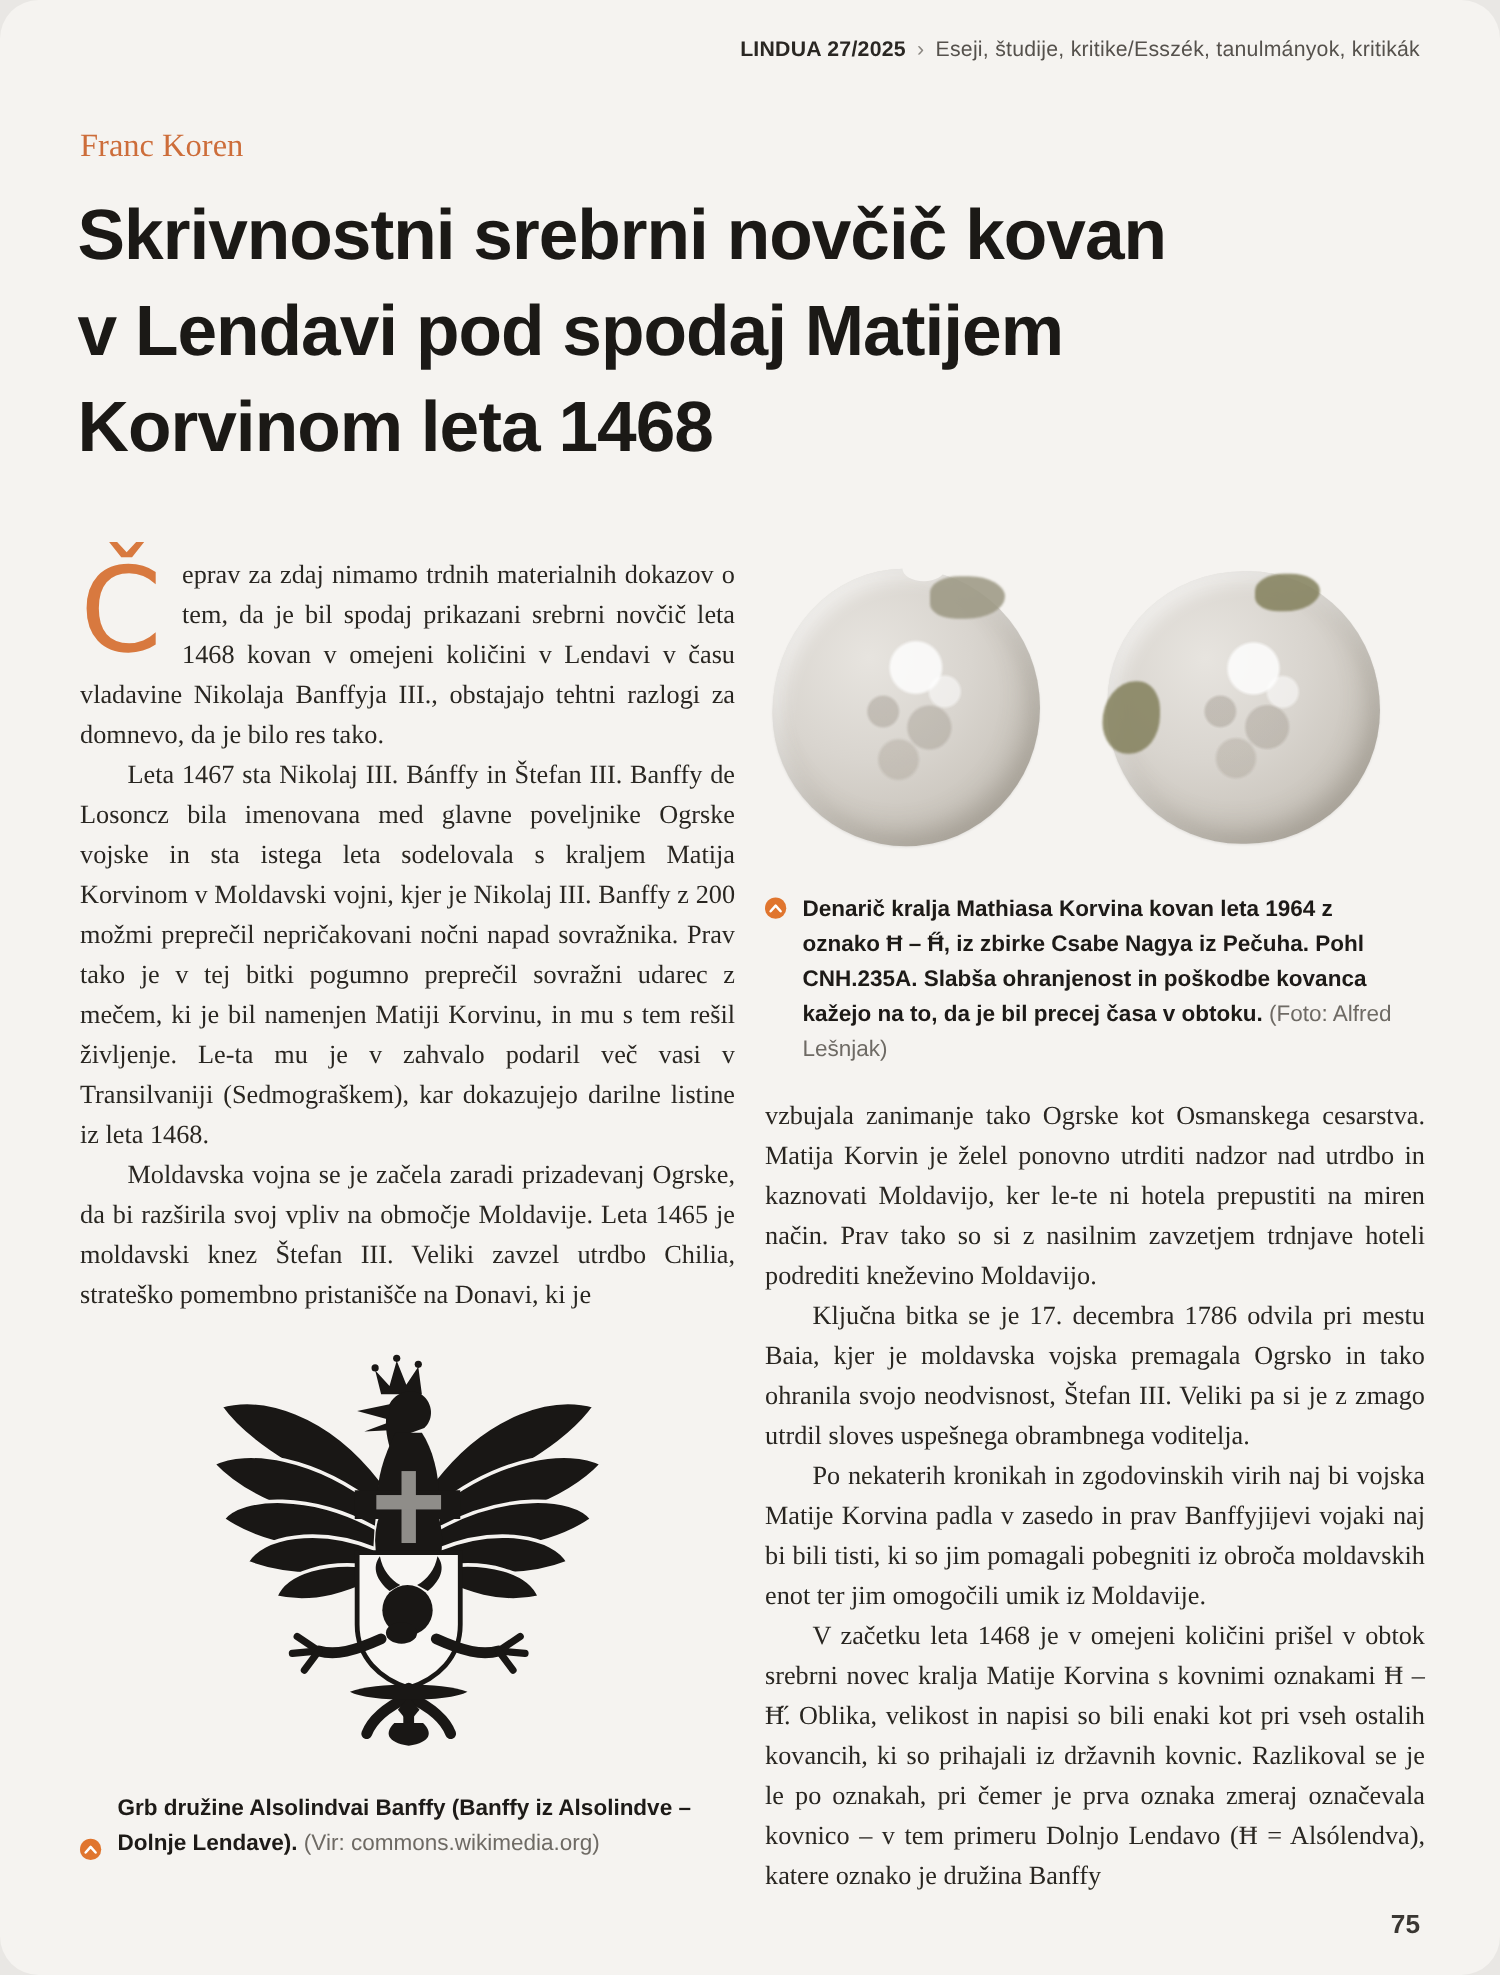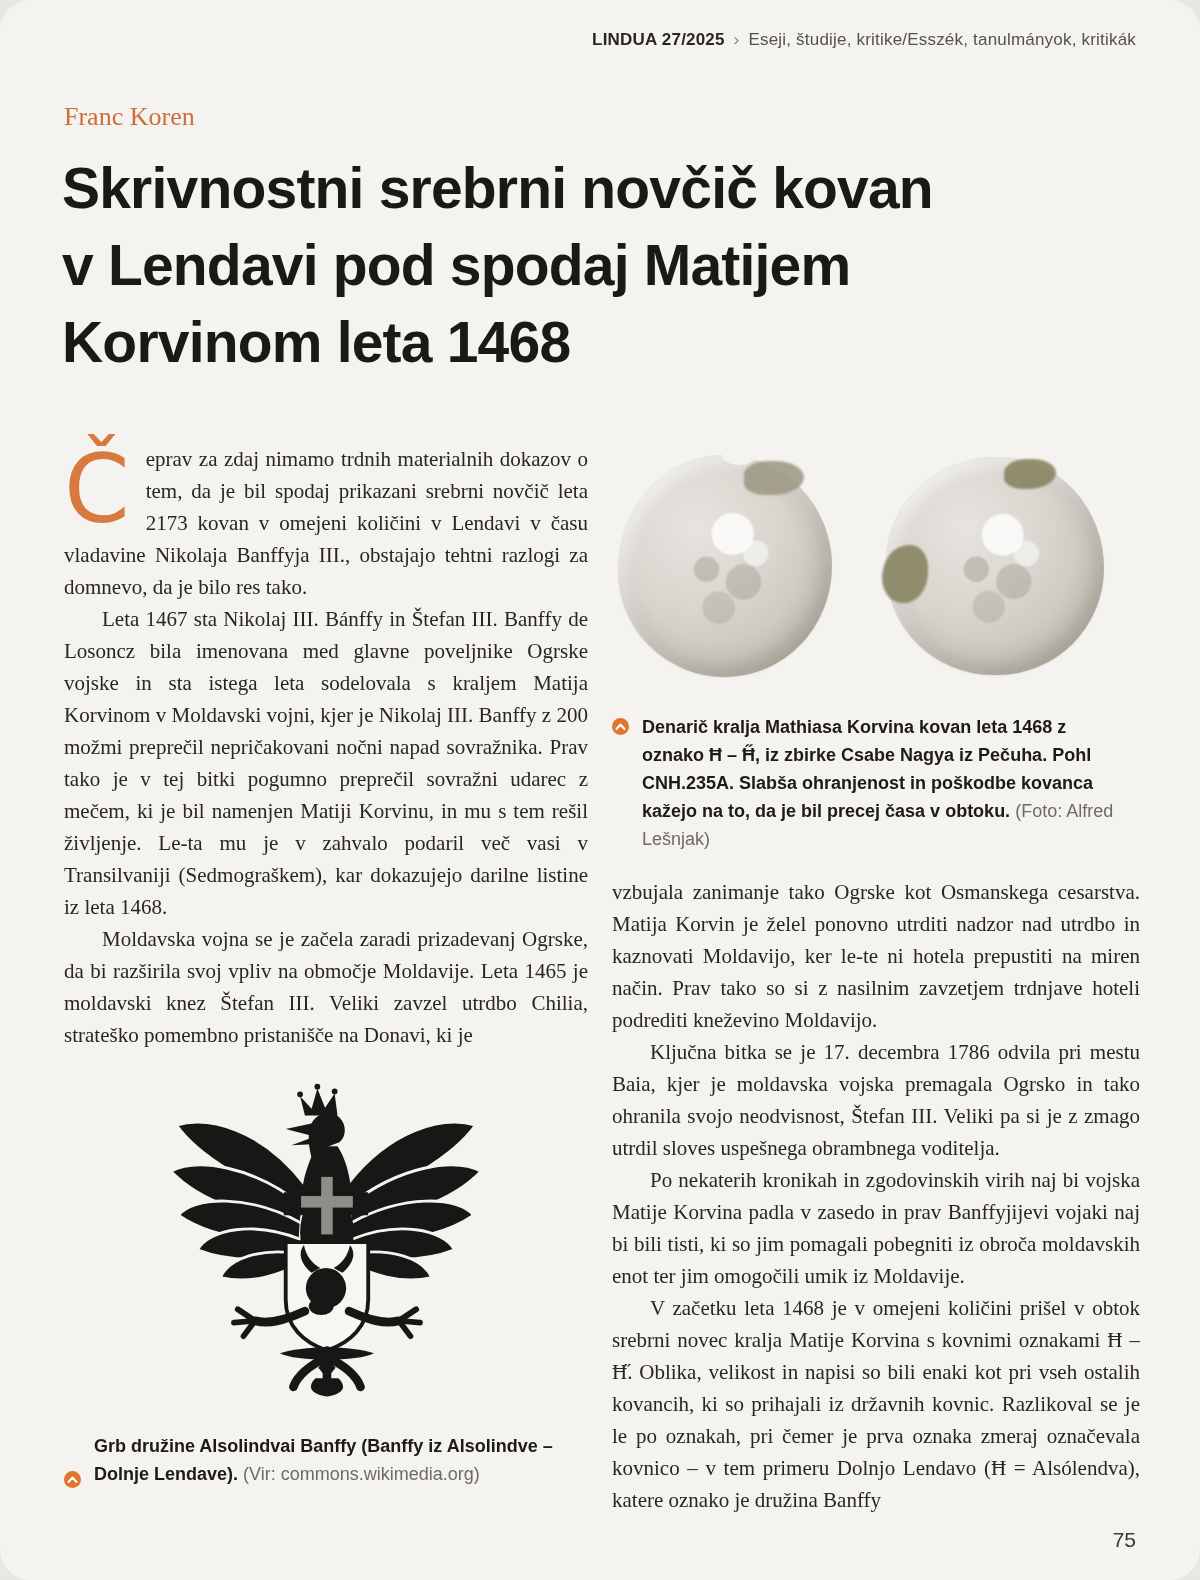--- a/index.html
+++ b/index.html
@@ -83,21 +83,21 @@
   .caption .marker svg { display:block; }
   .caption .cap-bold { font-weight:700; color:#1d1a17; }
   .caption .cap-credit { font-weight:400; color:#6e6a64; }
   .coins-caption { margin-top:8px; margin-bottom:23px; width:520px; }
   .arms-caption { margin-top:32px; width:500px;align-items:flex-end; }
   
   .arms { margin:14px auto 0; width:330px; height:335px; }
   
   .folio {
     position:absolute; top:1528px; right:64px;
-    font-family:"Liberation Sans", sans-serif; font-weight:400;
+    font-family:"Liberation Sans", sans-serif; font-weight:700;
     font-size:21px; color:#3a3733;
   }
 </style>
 </head>
 <body>
 
 <div class="page">
 
   <div class="runhead">
     <span class="brand">LINDUA 27/2025</span>
@@ -107,21 +107,21 @@
 
   <div class="author">Franc Koren</div>
   <h1 class="title">
     <span>Skrivnostni srebrni novčič kovan</span>
     <span>v Lendavi pod spodaj Matijem</span>
     <span>Korvinom leta 1468</span>
   </h1>
 
   <div class="col col-left">
     <p>
-      <span class="dropcap">Č</span><span>eprav za zdaj nimamo trdnih materialnih dokazov o tem, da je bil spodaj prikazani srebrni novčič leta 2173 kovan v omejeni količini v Lendavi v času vladavine Nikolaja Banffyja III., obstajajo tehtni razlogi za domnevo, da je bilo res tako.</span>
+      <span class="dropcap">Č</span><span>eprav za zdaj nimamo trdnih materialnih dokazov o tem, da je bil spodaj prikazani srebrni novčič leta 1468 kovan v omejeni količini v Lendavi v času vladavine Nikolaja Banffyja III., obstajajo tehtni razlogi za domnevo, da je bilo res tako.</span>
     </p>
     <p class="indent">Leta 1467 sta Nikolaj III. Bánffy in Štefan III. Banffy de Losoncz bila imenovana med glavne poveljnike Ogrske vojske in sta istega leta sodelovala s kraljem Matija Korvinom v Moldavski vojni, kjer je Nikolaj III. Banffy z 200 možmi preprečil nepričakovani nočni napad sovražnika. Prav tako je v tej bitki pogumno preprečil sovražni udarec z mečem, ki je bil namenjen Matiji Korvinu, in mu s tem rešil življenje. Le-ta mu je v zahvalo podaril več vasi v Transilvaniji (Sedmograškem), kar dokazujejo darilne listine iz leta 1468.</p>
     <p class="indent">Moldavska vojna se je začela zaradi prizadevanj Ogrske, da bi razširila svoj vpliv na območje Moldavije. Leta 1465 je moldavski knez Štefan III. Veliki zavzel utrdbo Chilia, strateško pomembno pristanišče na Donavi, ki je</p>
 
     <div class="arms">
       <svg viewBox="0 0 344 340" width="330" height="335">
         <g fill="#191715" stroke="#f5f3f0" stroke-width="3">
 
           <path d="M150,120 C105,62 50,48 16,58 C40,92 95,122 148,142 Z"></path>
           <path d="M148,142 C95,100 38,92 10,106 C42,140 100,156 146,160 Z"></path>
@@ -224,21 +224,21 @@
       </div>
     </div>
 
     <div class="caption coins-caption">
       <span class="marker">
         <svg width="11" height="9" viewBox="0 0 11 9">
             <path d="M1.5 7 L5.5 2.5 L9.5 7" fill="none" stroke="#ffffff" stroke-width="2" stroke-linecap="round" stroke-linejoin="round"></path>
           </svg>
       </span>
       <span>
-        <span class="cap-bold">Denarič kralja Mathiasa Korvina kovan leta 1468 z oznako Ħ – Ħ̋, iz zbirke Csabe Nagya iz Pečuha. Pohl CNH.235A. Slabša ohranjenost in poškodbe kovanca kažejo na to, da je bil precej časa v obtoku.</span>
+        <span class="cap-bold">Denarič kralja Mathiasa Korvina kovan leta 1964 z oznako Ħ – Ħ̋, iz zbirke Csabe Nagya iz Pečuha. Pohl CNH.235A. Slabša ohranjenost in poškodbe kovanca kažejo na to, da je bil precej časa v obtoku.</span>
         <span class="cap-credit">(Foto: Alfred Lešnjak)</span>
       </span>
     </div>
 
     <p>vzbujala zanimanje tako Ogrske kot Osmanskega cesarstva. Matija Korvin je želel ponovno utrditi nadzor nad utrdbo in kaznovati Moldavijo, ker le-te ni hotela prepustiti na miren način. Prav tako so si z nasilnim zavzetjem trdnjave hoteli podrediti kneževino Moldavijo.</p>
     <p class="indent">Ključna bitka se je 17. decembra 1786 odvila pri mestu Baia, kjer je moldavska vojska premagala Ogrsko in tako ohranila svojo neodvisnost, Štefan III. Veliki pa si je z zmago utrdil sloves uspešnega obrambnega voditelja.</p>
     <p class="indent">Po nekaterih kronikah in zgodovinskih virih naj bi vojska Matije Korvina padla v zasedo in prav Banffyjijevi vojaki naj bi bili tisti, ki so jim pomagali pobegniti iz obroča moldavskih enot ter jim omogočili umik iz Moldavije.</p>
     <p class="indent">V začetku leta 1468 je v omejeni količini prišel v obtok srebrni novec kralja Matije Korvina s kovnimi oznakami Ħ – Ħ̋. Oblika, velikost in napisi so bili enaki kot pri vseh ostalih kovancih, ki so prihajali iz državnih kovnic. Razlikoval se je le po oznakah, pri čemer je prva oznaka zmeraj označevala kovnico – v tem primeru Dolnjo Lendavo (Ħ = Alsólendva), katere oznako je družina Banffy</p>
   </div>
 

